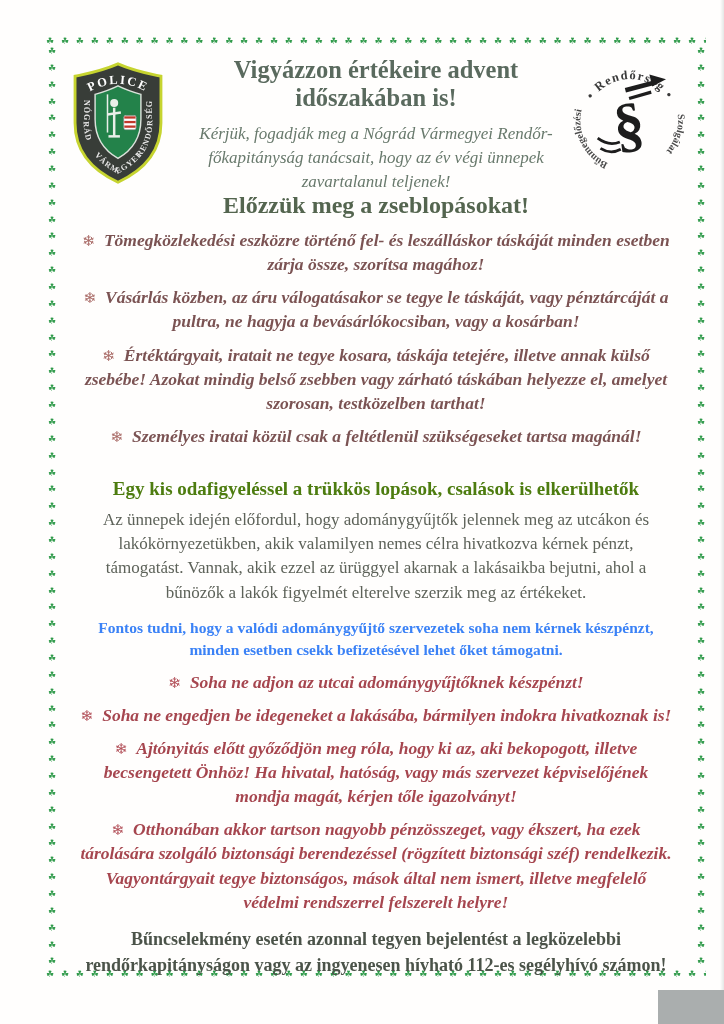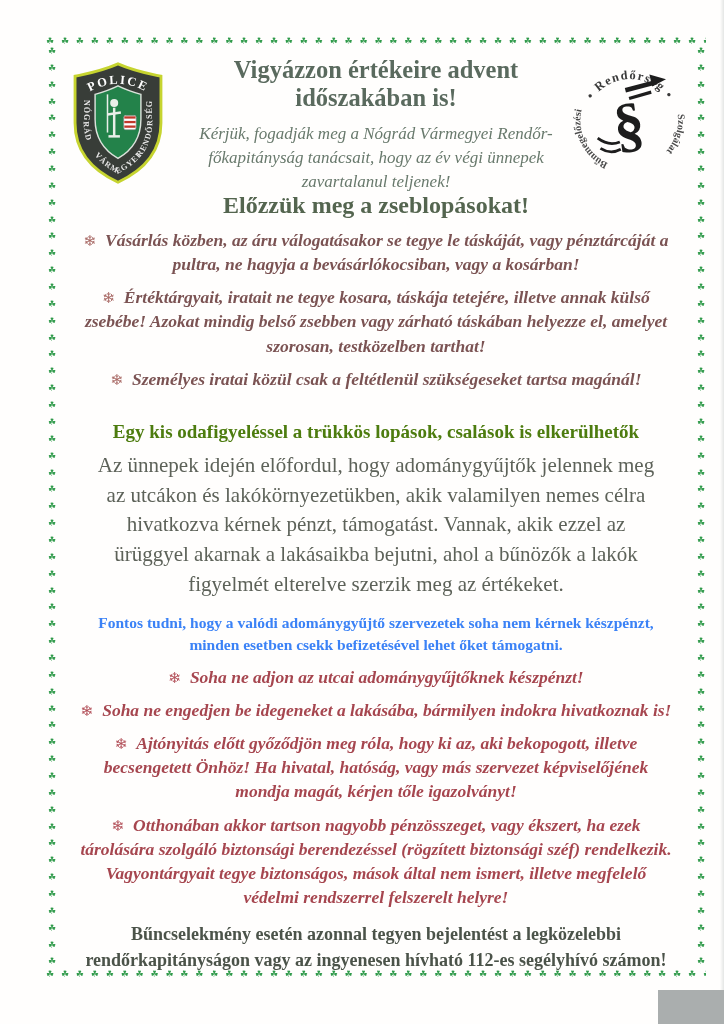--- a/index.html
+++ b/index.html
@@ -53,21 +53,21 @@
   .bullets-1 .bullet{color:#7b5353;}
   .bullets-2 .bullet{color:#a6464f;}
   .snow{font-family:"DejaVu Sans",sans-serif;font-style:normal;font-size:15px;margin-right:9px;}
   .bullets-1 .snow{color:#a96a66;}
   .bullets-2 .snow{color:#b3515a;}
 
   .section2-heading{
     margin:30px auto 6px;font-size:19px;font-weight:bold;color:#4d7c0f;max-width:600px;
   }
   .body-paragraph{
-    margin:8px auto 7px;max-width:566px;font-size:21px;color:#5d6259;line-height:1.42;
+    margin:8px auto 7px;max-width:566px;font-size:17px;color:#5d6259;line-height:1.42;
   }
   .important-note{
     margin:12px auto 2px;max-width:592px;font-size:15.5px;font-weight:bold;
     color:#3b82f6;line-height:1.42;
   }
   .bullets-2{margin-top:2px;}
 
   .footer-note{
     margin:12px auto 0;max-width:606px;font-size:18px;font-weight:bold;
     color:#4b5349;line-height:1.45;
@@ -164,20 +164,23 @@
         <h1 class="doc-title">Vigyázzon értékeire advent időszakában is!</h1>
         <p class="doc-subtitle">Kérjük, fogadják meg a Nógrád Vármegyei Rendőr-főkapitányság tanácsait, hogy az év végi ünnepek zavartalanul teljenek!</p>
       </div>
     </div>
 
     <h2 class="section1-heading">Előzzük meg a zseblopásokat!</h2>
 
     <div class="bullets bullets-1">
 
 
+        <div class="bullet">
+          <span class="snow">❄</span><span class="bullet-text">Tömegközlekedési eszközre történő fel- és leszálláskor táskáját minden esetben zárja össze, szorítsa magához!</span>
+        </div>
 
         <div class="bullet">
           <span class="snow">❄</span><span class="bullet-text">Vásárlás közben, az áru válogatásakor se tegye le táskáját, vagy pénztárcáját a pultra, ne hagyja a bevásárlókocsiban, vagy a kosárban!</span>
         </div>
 
         <div class="bullet">
           <span class="snow">❄</span><span class="bullet-text">Értéktárgyait, iratait ne tegye kosara, táskája tetejére, illetve annak külső zsebébe! Azokat mindig belső zsebben vagy zárható táskában helyezze el, amelyet szorosan, testközelben tarthat!</span>
         </div>
 
         <div class="bullet">

